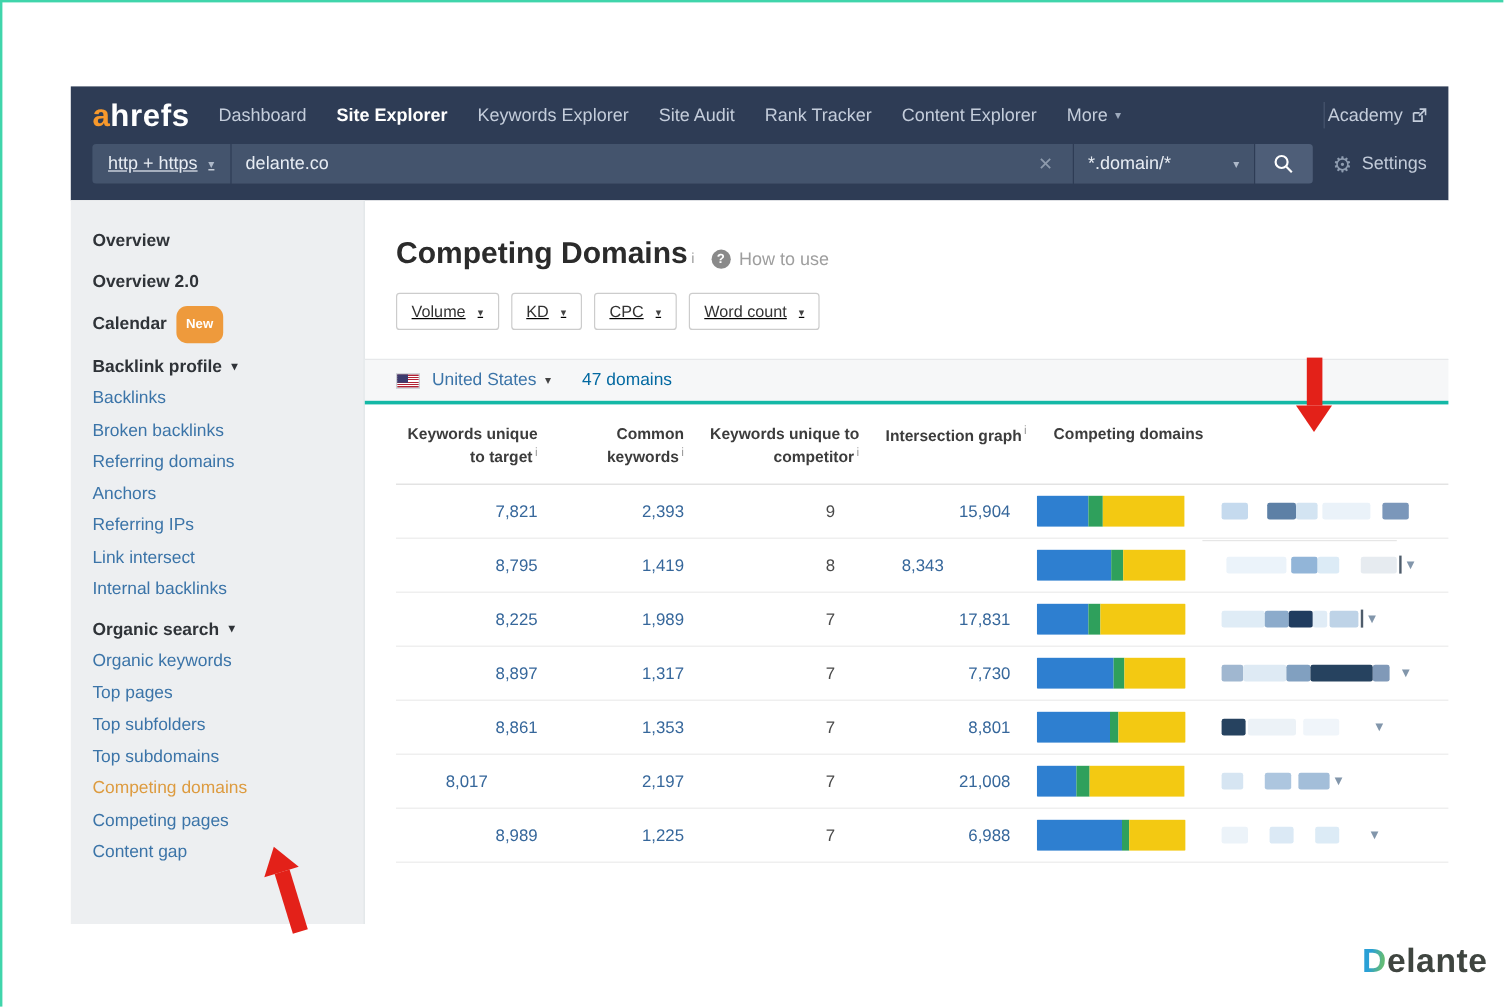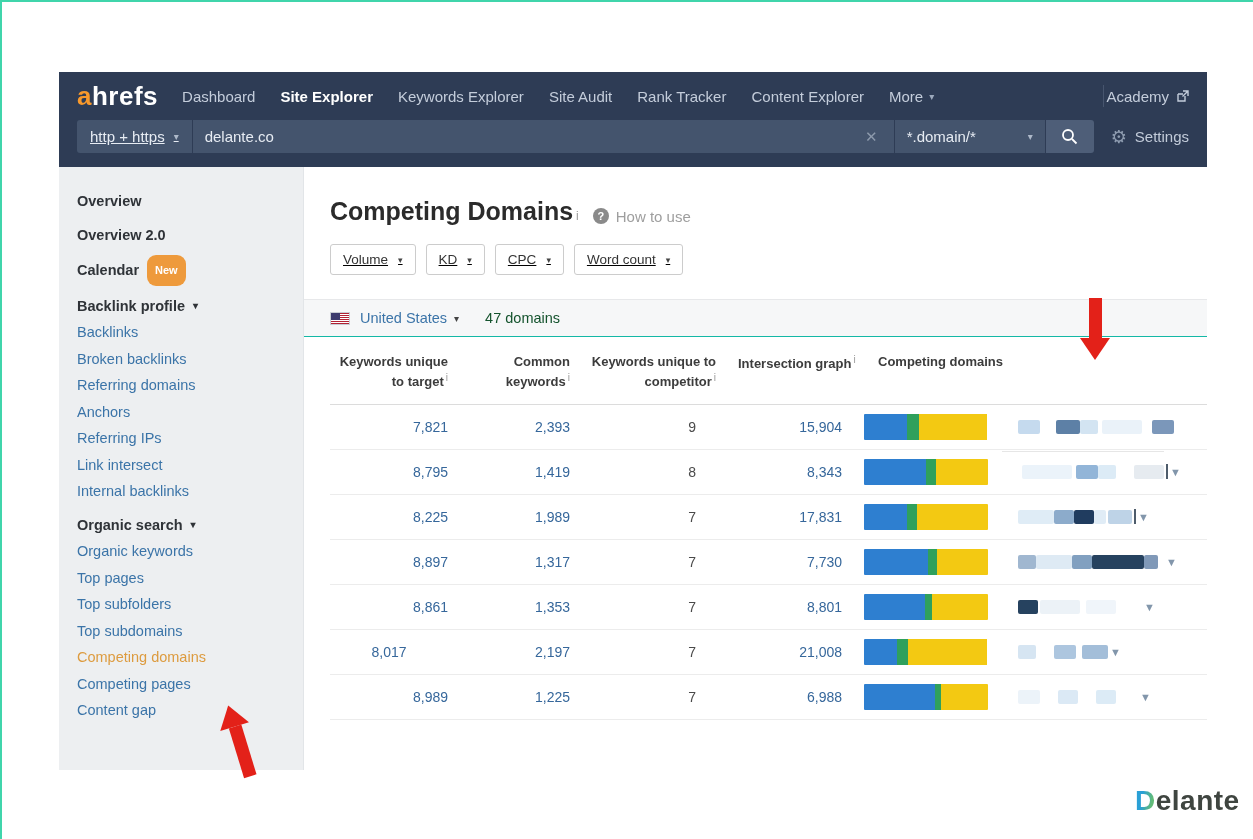--- a/index.html
+++ b/index.html
@@ -49,28 +49,28 @@
   .title-sup { font-size:12px; color:#9b9b9b; vertical-align:super; margin-left:3px; }
   .howto { display:flex; align-items:center; gap:7px; margin-left:14px; color:#9e9e9e; font-size:15px; cursor:pointer; }
   .q-circle { width:16px; height:16px; border-radius:50%; background:#8a8a8a; color:#fff; font-size:11px; font-weight:bold;
               display:inline-flex; align-items:center; justify-content:center; }
   .filters { display:flex; gap:10px; margin:18px 0 0 26px;text-decoration:underline; }
   .filter-btn { background:#fff; border:1px solid #ccc; border-radius:3px; height:31px; padding:0 12px;
                 font-size:13.5px; color:#333; display:flex; align-items:center; gap:10px; cursor:pointer;
                 font-family:"Liberation Sans", sans-serif; }
   .filter-btn .caret { font-size:9px; color:#444; }
 
-  .flag-bar { margin-top:24px; background:#f6f7f8; border-top:1px solid #e7e8ea; border-bottom:1px solid #14b8a6;
+  .flag-bar { margin-top:24px; background:#f6f7f8; border-top:1px solid #e7e8ea; border-bottom:3px solid #14b8a6;
               height:38px; display:flex; align-items:center; padding-left:26px; gap:10px; }
   .flag { width:20px; height:13px; position:relative; background:repeating-linear-gradient(#b22234 0 1px,#fff 1px 2px,#b22234 2px 3px,#fff 3px 4px,#b22234 4px 5px,#fff 5px 6px,#b22234 6px 7px,#fff 7px 8px,#b22234 8px 9px,#fff 9px 10px,#b22234 10px 11px,#fff 11px 12px,#b22234 12px 13px);
           border:1px solid #c9ced4; }
   .flag::after { content:""; position:absolute; left:0; top:0; width:9px; height:7px; background:#3c3b6e; }
   .country { color:#3b74a8; font-size:14.5px; cursor:pointer; }
   .country-caret { font-size:10px; color:#444; margin-left:-3px; }
-  .domain-count { color:#14532d; font-size:14.5px; margin-left:16px; }
+  .domain-count { color:#0369a1; font-size:14.5px; margin-left:16px; }
 
   
   .table { margin-left:26px; }
   .thead { display:flex; align-items:flex-start; padding:16px 0 12px 0; border-bottom:1px solid #dcdcdc; }
   .th { font-size:13px; font-weight:bold; color:#3c3c3c; line-height:1.4; }
   .th .sup-i, .title-sup { font-weight:normal; }
   .sup-i { font-size:10px; color:#9b9b9b; vertical-align:super; margin-left:2px; font-weight:normal; }
   .sort-arr { font-weight:bold; color:#3c3c3c; }
   .trow { display:flex; align-items:center; height:45px; border-bottom:1px solid #ececec; }
   .td { font-size:14px; }
@@ -298,21 +298,21 @@
                   <span class="blur-block" style="margin-left: 0px; width: 18px; background: rgb(211, 228, 242);"></span>
                   <span class="blur-block" style="margin-left: 4px; width: 40px; background: rgb(234, 242, 249);"></span>
                   <span class="blur-block" style="margin-left: 10px; width: 22px; background: rgb(123, 151, 186);"></span>
                   <span class="blur-underline"></span>
                 </div>
               </div>
               <div class="trow">
                 <div class="td num" style="width: 118px; text-align: right;">8,795</div>
                 <div class="td num" style="width: 122px; text-align: right;">1,419</div>
                 <div class="td pct" style="width: 126px; text-align: right;">8</div>
-                <div class="td num" style="width: 146px; text-align: right;">8,343</div>
+                <div class="td num" style="width: 146px; text-align: center;">8,343</div>
                 <div class="td bar-cell" style="width: 150px;">
                   <div class="bar">
                     <div class="seg-blue" style="width: 62px; background: rgb(46, 127, 208);"></div>
                     <div class="seg-green" style="width: 10px; background: rgb(47, 160, 92);"></div>
                     <div class="seg-yellow" style="width: 52px; background: rgb(243, 201, 18);"></div>
                   </div>
                 </div>
                 <div class="td blur-cell" style="width: 205px;">
                   <span class="blur-block" style="margin-left: 18px; width: 50px; background: rgb(235, 243, 250);"></span>
                   <span class="blur-block" style="margin-left: 4px; width: 22px; background: rgb(146, 181, 216);"></span>

